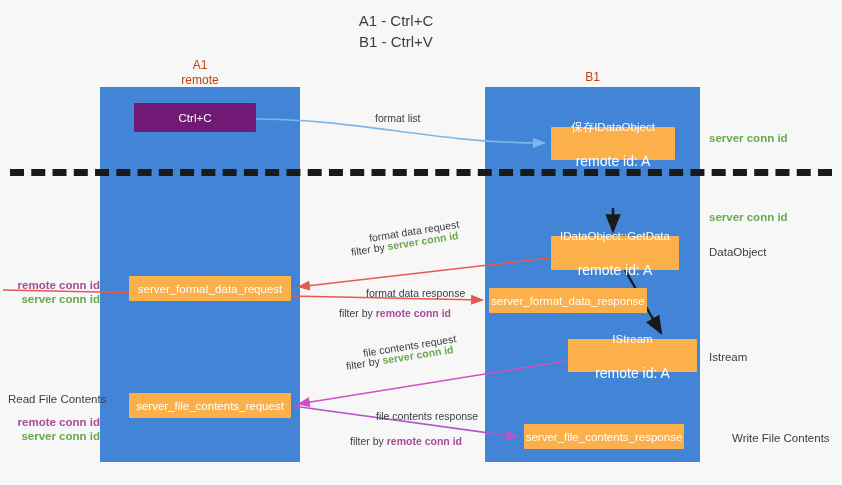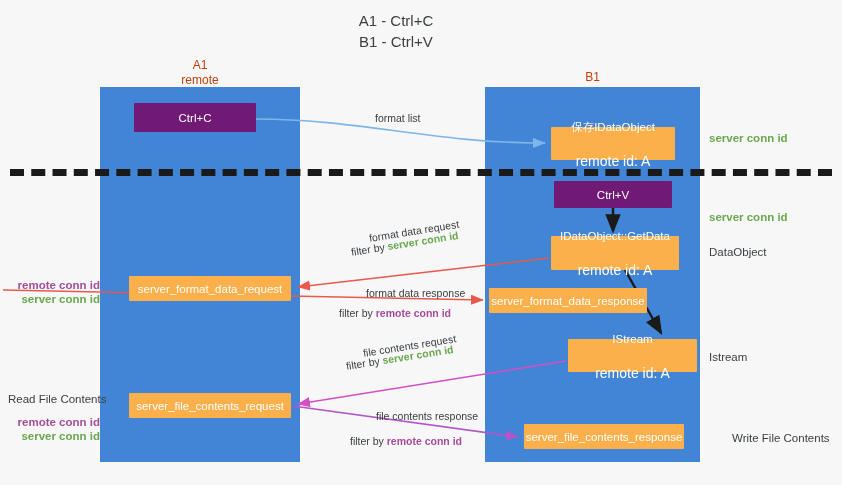--- a/index.html
+++ b/index.html
@@ -189,23 +189,20 @@
 
   <div class="abs node green" id="node-ctrl-c">
     <div>Ctrl+C</div>
   </div>
 
   <div class="abs node orange" id="node-idataobject">
     <div>保存IDataObject</div>
     <div class="l2">remote id: A</div>
   </div>
 
-  <div class="abs node green" id="node-ctrl-v">
-    <div>Ctrl+V</div>
-  </div>
 
   <div class="abs node orange" id="node-getdata">
     <div>IDataObject::GetData</div>
     <div class="l2">remote id: A</div>
   </div>
 
   <div class="abs node orange" id="node-format-req">
     <div>server_format_data_request</div>
   </div>
 

